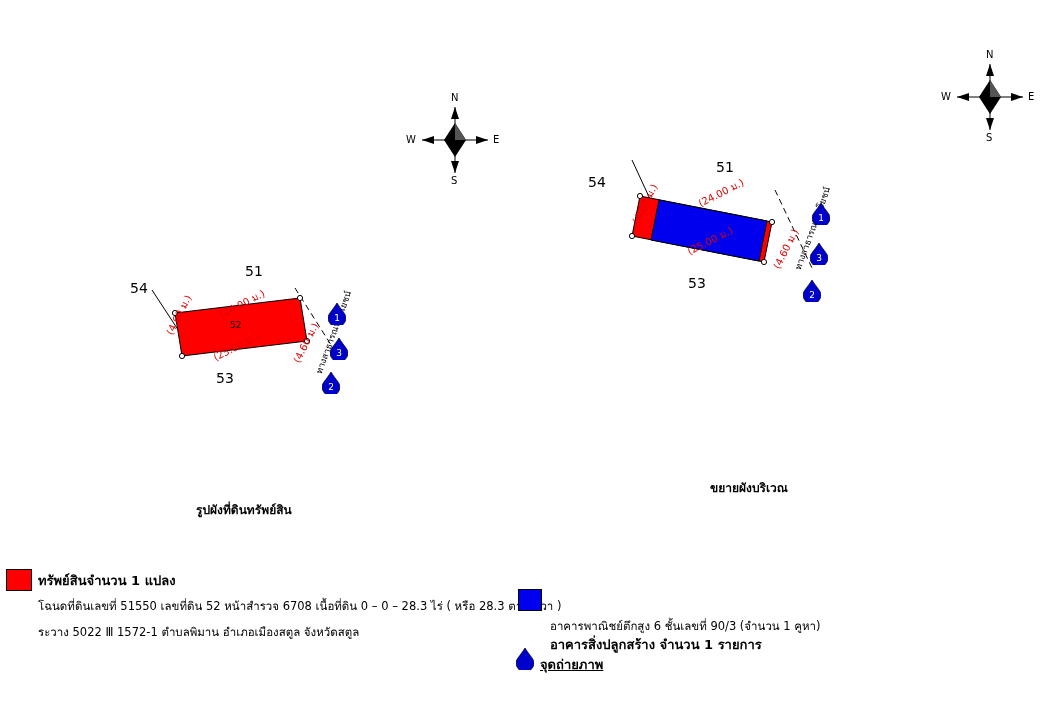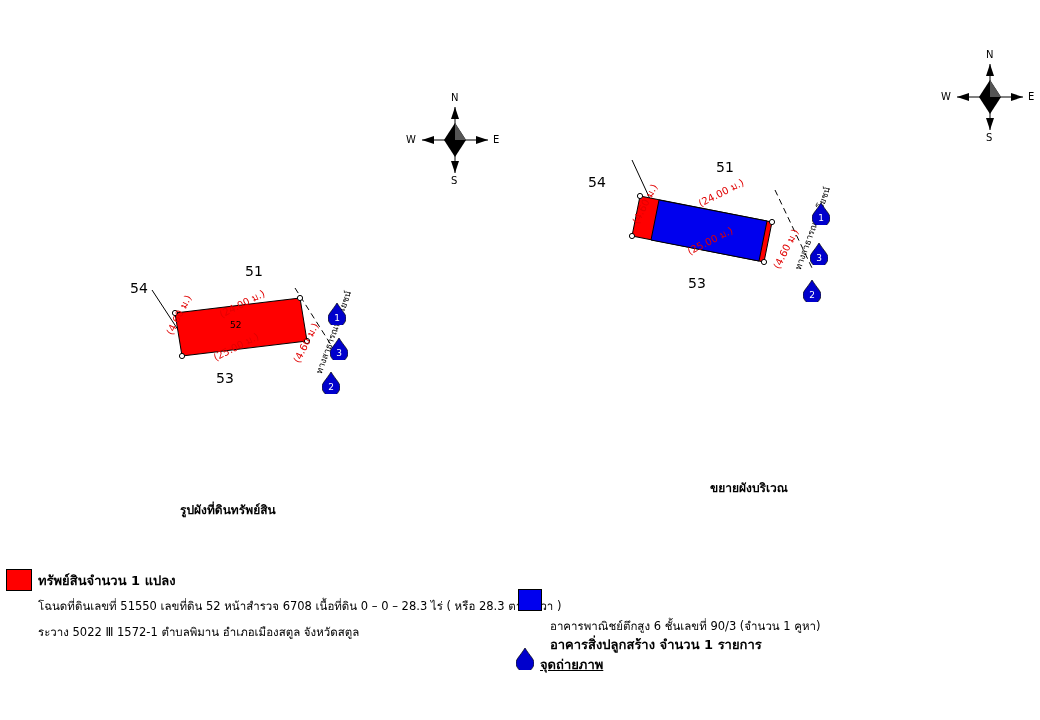--- a/index.html
+++ b/index.html
@@ -205,21 +205,21 @@
       <line x1="2" y1="35" x2="68" y2="35" stroke="#000" stroke-width="1"></line>
       <polygon points="35,2 31,14 39,14" fill="#000"></polygon>
       <polygon points="35,68 31,56 39,56" fill="#000"></polygon>
       <polygon points="2,35 14,31 14,39" fill="#000"></polygon>
       <polygon points="68,35 56,31 56,39" fill="#000"></polygon>
       <polygon points="35,18 46,35 35,52 24,35" fill="#000"></polygon>
       <polygon points="35,18 46,35 35,35" fill="#555"></polygon>
     </svg>
   </div>
 
-  <div class="caption" style="left:180px; top:500px;">รูปผังที่ดินทรัพย์สิน</div>
+  <div class="caption" style="left:196px; top:500px;">รูปผังที่ดินทรัพย์สิน</div>
   <div class="caption" style="left:710px; top:478px;">ขยายผังบริเวณ</div>
 
   <div class="legend" style="left:0; top:0;">
     <div class="swatch-red" style="left:6px; top:569px;"></div>
     <div class="legend-title" style="left:38px; top:570px;">ทรัพย์สินจำนวน 1 แปลง</div>
     <div class="legend-line" style="left:38px; top:597px;">โฉนดที่ดินเลขที่  51550  เลขที่ดิน  52  หน้าสำรวจ 6708  เนื้อที่ดิน 0 – 0 – 28.3  ไร่ ( หรือ 28.3 ตารางวา )</div>
     <div class="legend-line" style="left:38px; top:623px;">ระวาง 5022 Ⅲ 1572-1  ตำบลพิมาน  อำเภอเมืองสตูล  จังหวัดสตูล</div>
   </div>
 
   <div class="legend" style="left:0; top:0;">

